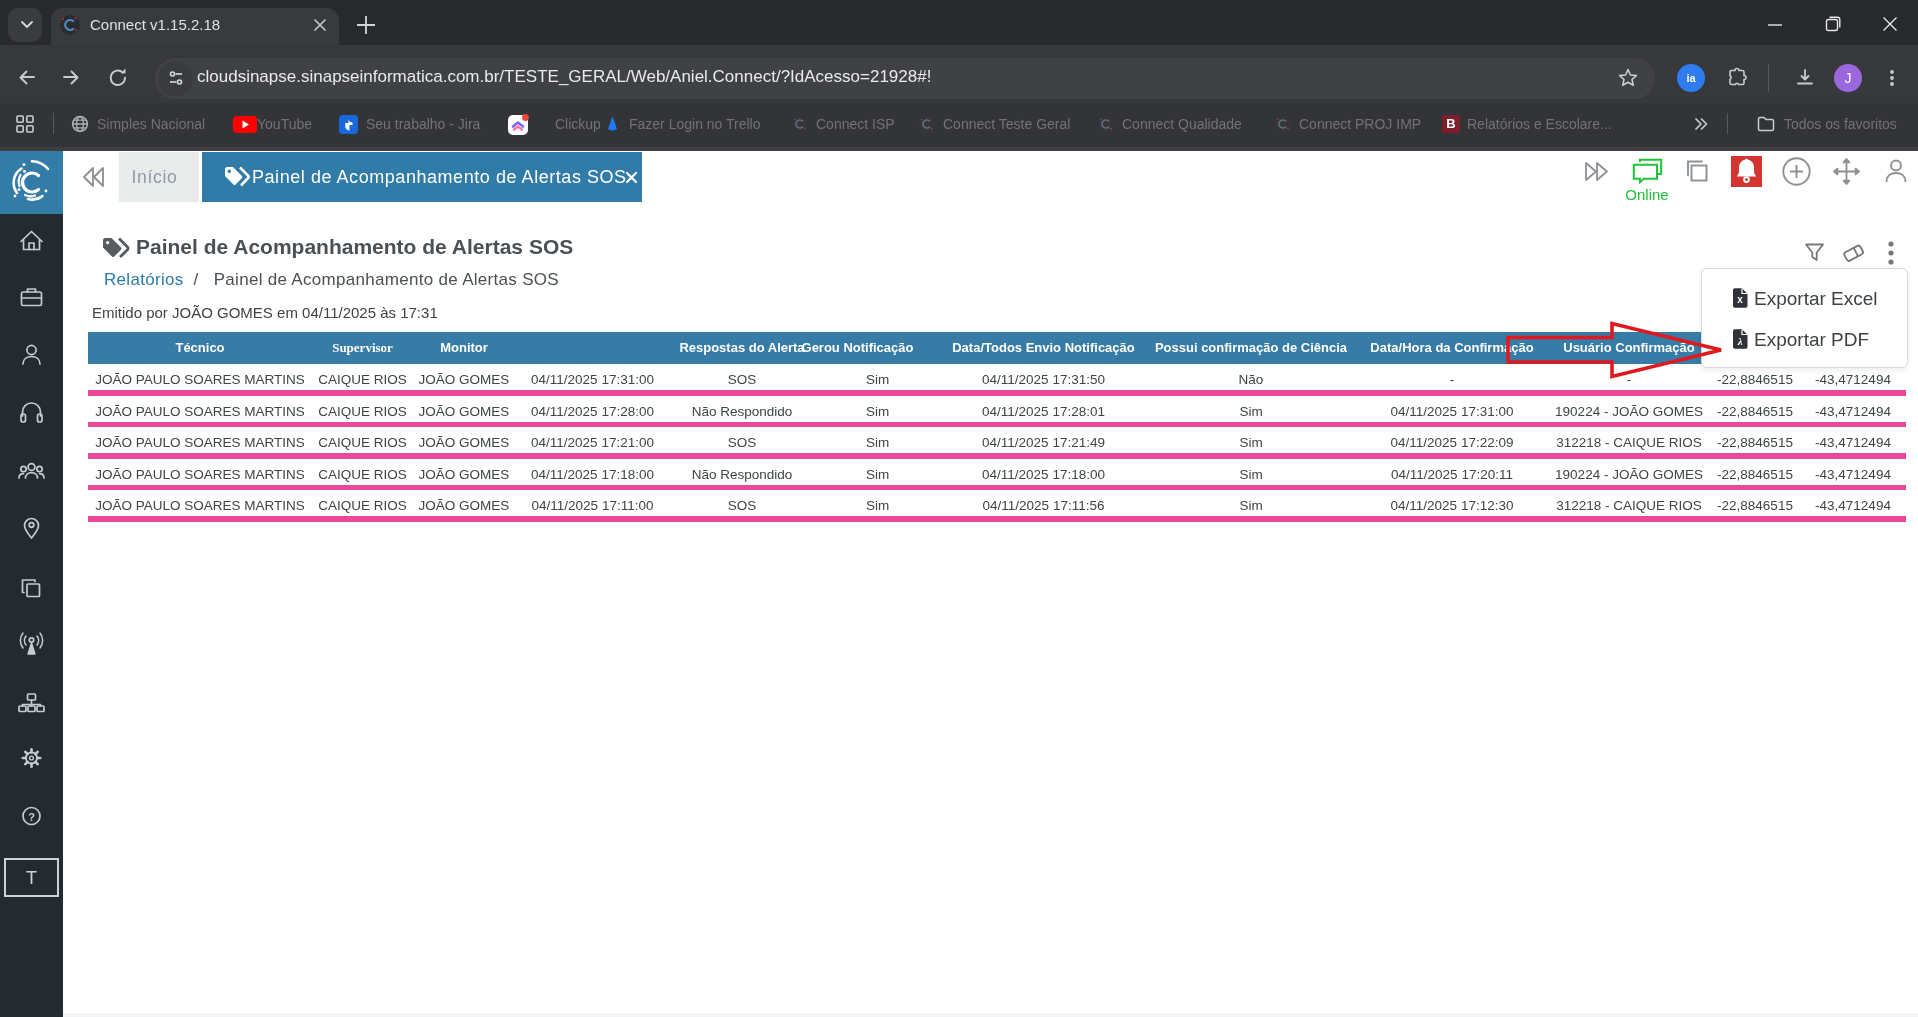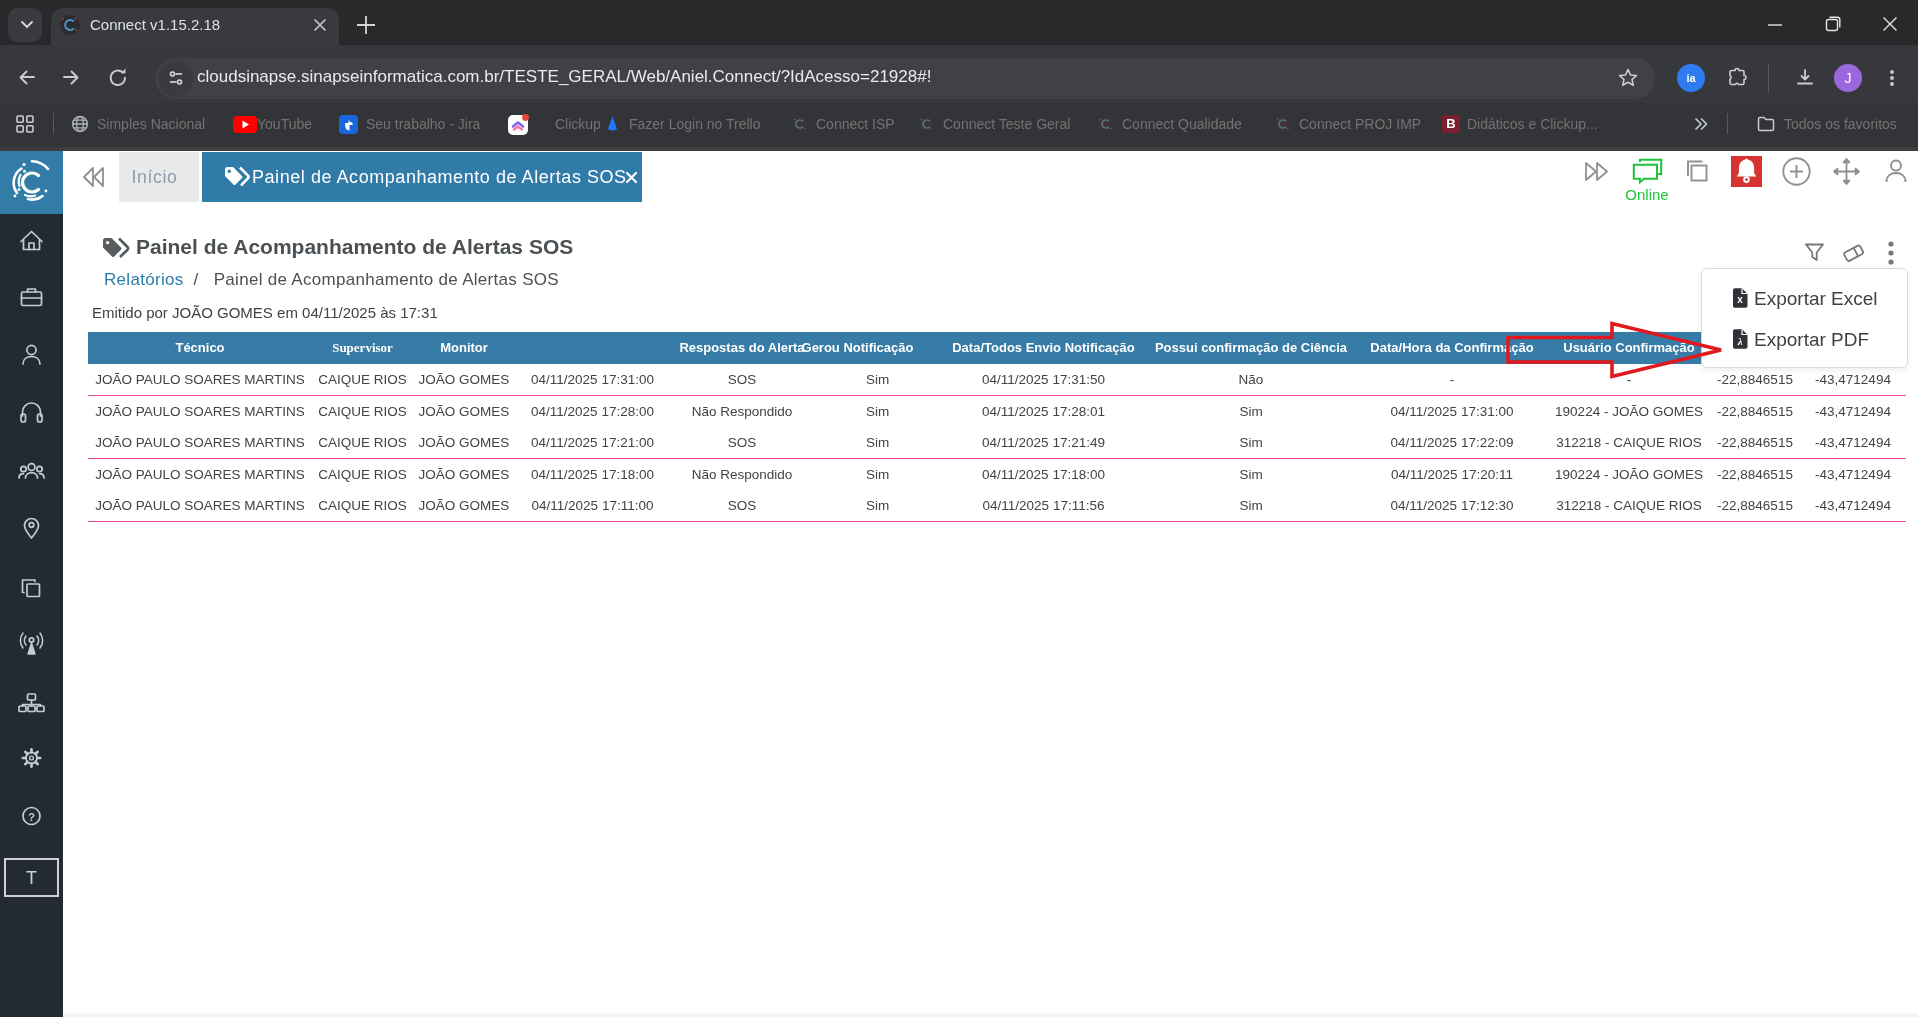--- a/index.html
+++ b/index.html
@@ -27,21 +27,21 @@
   #tab-active { left:202px; top:152px; width:440px; height:50px; background:#307BA7; }
   #tab-active .t { position:absolute; left:50px; top:0; line-height:50px; color:#fff; font-size:18px; letter-spacing:0.55px; }
   #pagetitle { left:136px; top:235px; font-size:21px; font-weight:bold; color:#4B5054; }
   #crumbs { left:104px; top:270px; font-size:17px; letter-spacing:0.3px; color:#4A5054; }
   #crumbs a { color:#2C7CAC; text-decoration:none; }
   #emitido { left:92px; top:304px; font-size:15px; color:#3F4346; }
   
   #thead { left:88px; top:332px; width:1818px; height:32px; background:#377CA7; }
   .hc { position:absolute; top:0; height:32px; line-height:32px; text-align:center;
         color:#fff; font-size:13px; font-weight:bold; white-space:nowrap; }
-  .row { position:absolute; left:88px; width:1818px; height:32px; border-bottom:1px solid #ec4899; background:#fff; }
+  .row { position:absolute; left:88px; width:1818px; height:32px; border-bottom:6px solid #ec4899; background:#fff; }
   .cc { position:absolute; top:0; height:31px; line-height:31px; text-align:center;
         color:#3F4447; font-size:13.5px; white-space:nowrap; }
   
   #menu { left:1701px; top:268px; width:207px; height:100px; background:#fff;
      border:1px solid #D8DADC; border-radius:6px; box-shadow:0 2px 6px rgba(0,0,0,.08); z-index:30; }
   .mi { position:absolute; left:29px; color:#3E4245; font-size:19px; }
   #bottomstrip { left:63px; top:1013px; width:1855px; height:4px; background:#F2F4F5; }
 </style>
 </head>
 <body>
@@ -181,21 +181,21 @@
   </svg>
   <div class="abs bm" style="left:1122px;top:116px;">Connect Qualidade</div>
   <svg class="abs" style="left:1274px;top:115px;" width="18" height="18" viewBox="0 0 18 18">
     <circle cx="9" cy="9" r="8" fill="#3A3436"></circle>
     <path d="M12 6.4 A4 4 0 1 0 12 11.6" fill="none" stroke="#56707E" stroke-width="1.7"></path>
     <circle cx="3.6" cy="4.4" r=".9" fill="#8A4444"></circle>
       <circle cx="14" cy="13.6" r=".9" fill="#8A4444"></circle>
   </svg>
   <div class="abs bm" style="left:1299px;top:116px;">Connect PROJ IMP</div>
   <div class="abs" style="left:1442px;top:115px;width:18px;height:18px;background:#7A1F2B;border-radius:2px;color:#fff;font-weight:bold;font-size:13px;text-align:center;line-height:18px;">B</div>
-  <div class="abs bm" style="left:1467px;top:116px;">Didáticos e Clickup...</div>
+  <div class="abs bm" style="left:1467px;top:116px;">Relatórios e Escolare...</div>
   <svg class="abs" style="left:1692px;top:115px;" width="18" height="18" viewBox="0 0 18 18">
     <path d="M4 4 L9 9 L4 14 M9.5 4 L14.5 9 L9.5 14" fill="none" stroke="#C9CCCF" stroke-width="1.7" stroke-linecap="round" stroke-linejoin="round"></path>
   </svg>
   <div class="abs" style="left:1727px;top:113px;width:1px;height:21px;background:#55585C;"></div>
   <svg class="abs" style="left:1756px;top:114px;" width="20" height="20" viewBox="0 0 20 20">
     <path d="M2.5 5 a1.5 1.5 0 0 1 1.5 -1.5 h4 l2 2 h6 a1.5 1.5 0 0 1 1.5 1.5 v8 a1.5 1.5 0 0 1 -1.5 1.5 h-12 a1.5 1.5 0 0 1 -1.5 -1.5 Z" fill="none" stroke="#C9CCCF" stroke-width="1.5"></path>
   </svg>
   <div class="abs bm" style="left:1784px;top:116px;">Todos os favoritos</div>
 </div>
 

